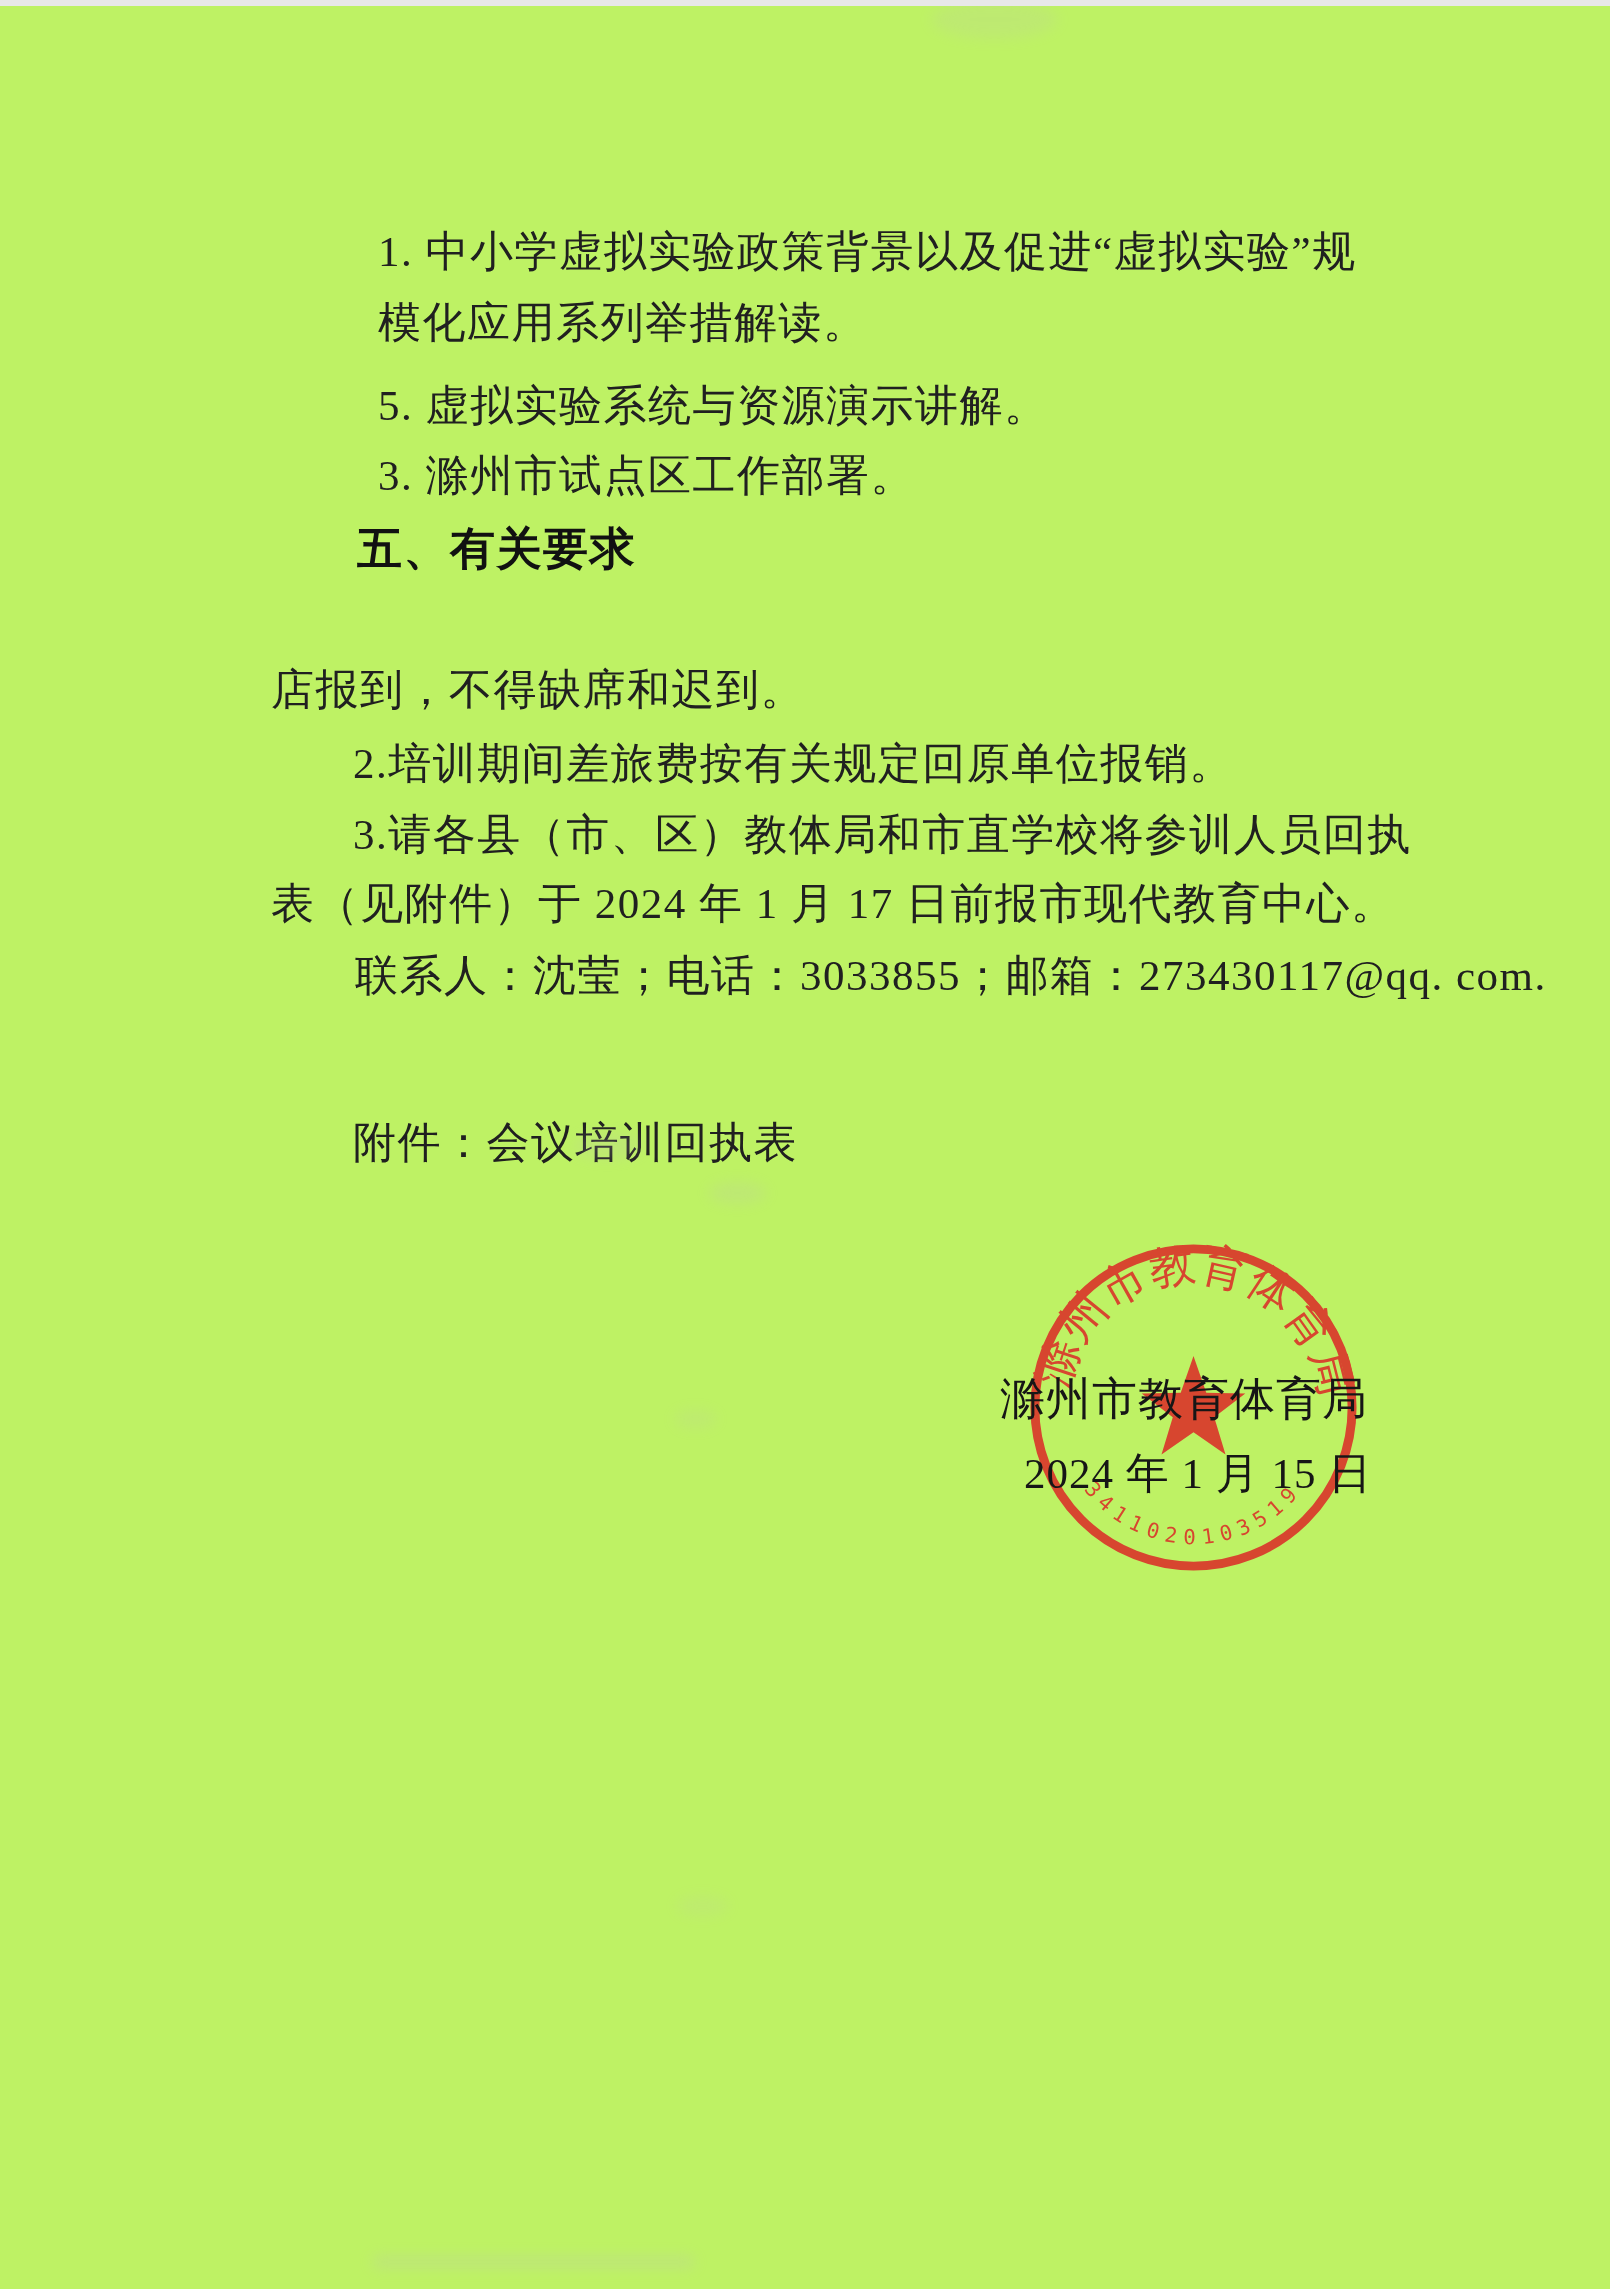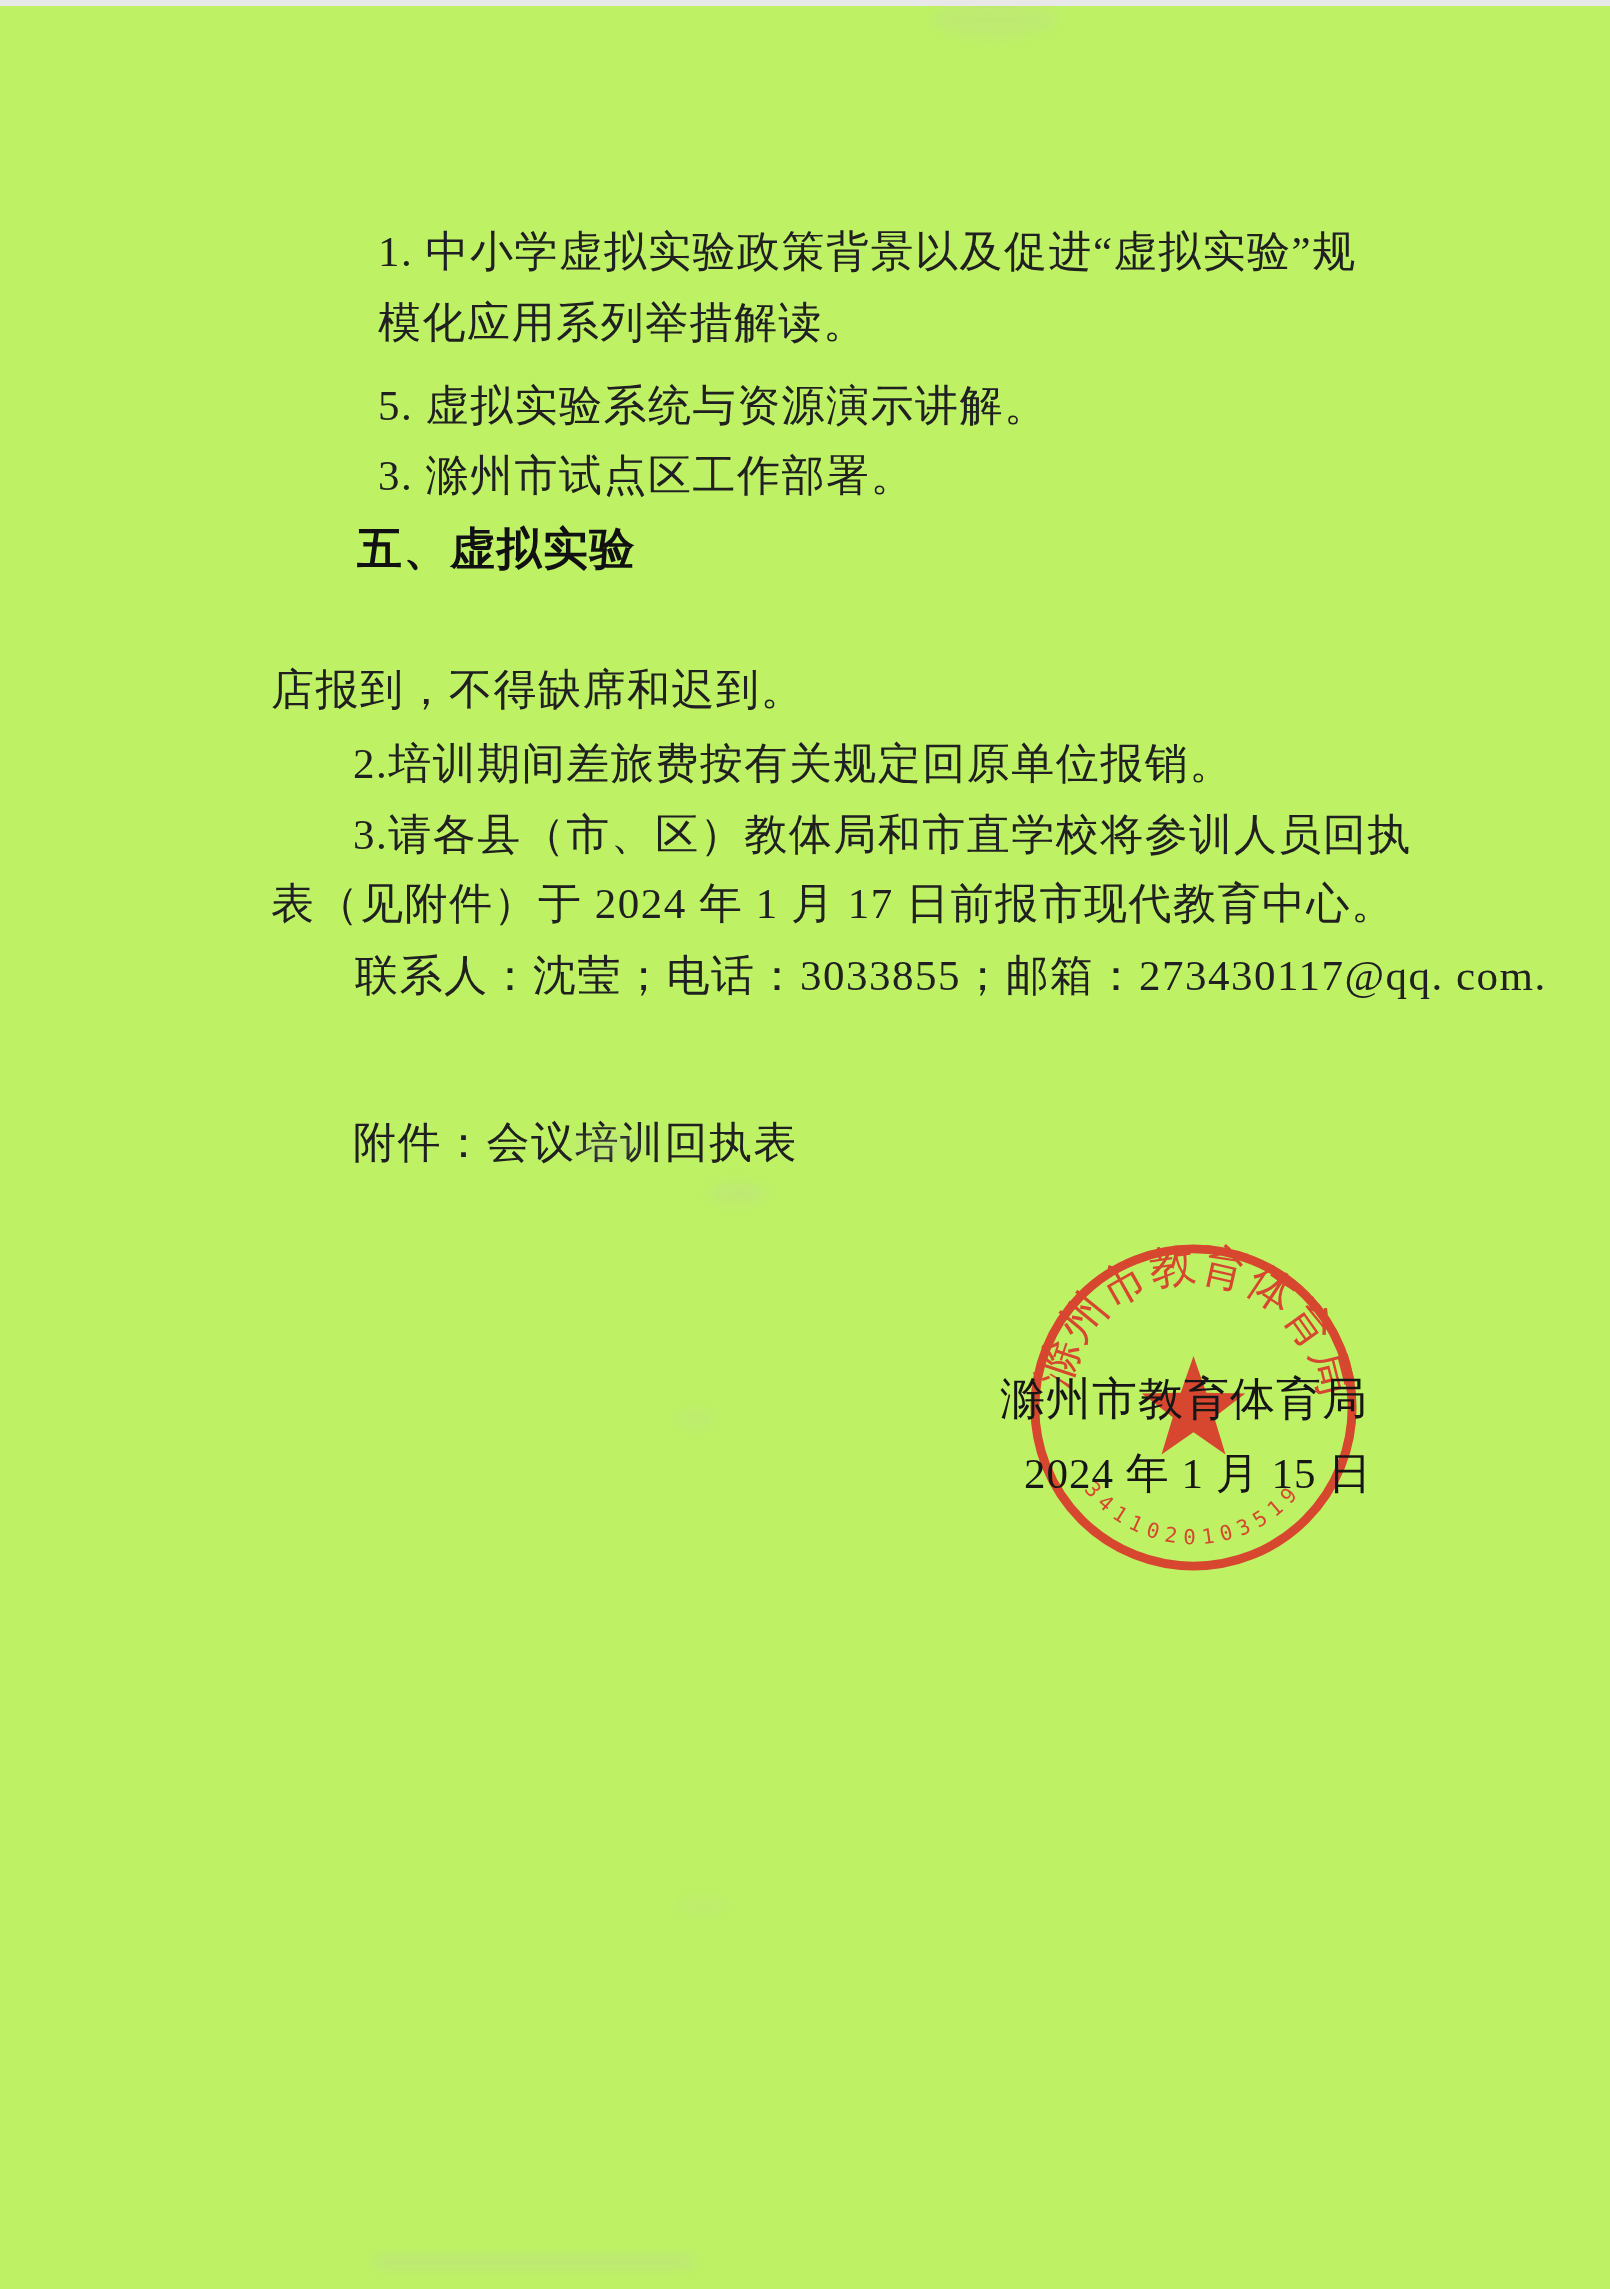--- a/index.html
+++ b/index.html
@@ -63,21 +63,21 @@
 </head>
 <body>
 
 <div class="page">
 
   <div class="line" style="left:378px; top:221px;">1. 中小学虚拟实验政策背景以及促进“虚拟实验”规</div>
   <div class="line" style="left:378px; top:292px;">模化应用系列举措解读。</div>
   <div class="line" style="left:378px; top:375px;">5. 虚拟实验系统与资源演示讲解。</div>
   <div class="line" style="left:378px; top:445px;">3. 滁州市试点区工作部署。</div>
 
-  <div class="line heading" style="left:357px; top:517px;">五、虚拟实验</div>
+  <div class="line heading" style="left:357px; top:517px;">五、有关要求</div>
 
   <div class="line" style="left:271px; top:659px;">店报到，不得缺席和迟到。</div>
   <div class="line" style="left:353px; top:733px;">2.培训期间差旅费按有关规定回原单位报销。</div>
   <div class="line" style="left:353px; top:804px;">3.请各县（市、区）教体局和市直学校将参训人员回执</div>
   <div class="line" style="left:271px; top:873px;">表（见附件）于 2024 年 1 月 17 日前报市现代教育中心。</div>
   <div class="line" style="left:355px; top:945px;text-align:center;">联系人：沈莹；电话：3033855；邮箱：273430117@qq. com.</div>
 
   <div class="line" style="left:353px; top:1112px;">附件：会议培训回执表</div>
 
   <svg class="seal" viewBox="0 0 340 340">

